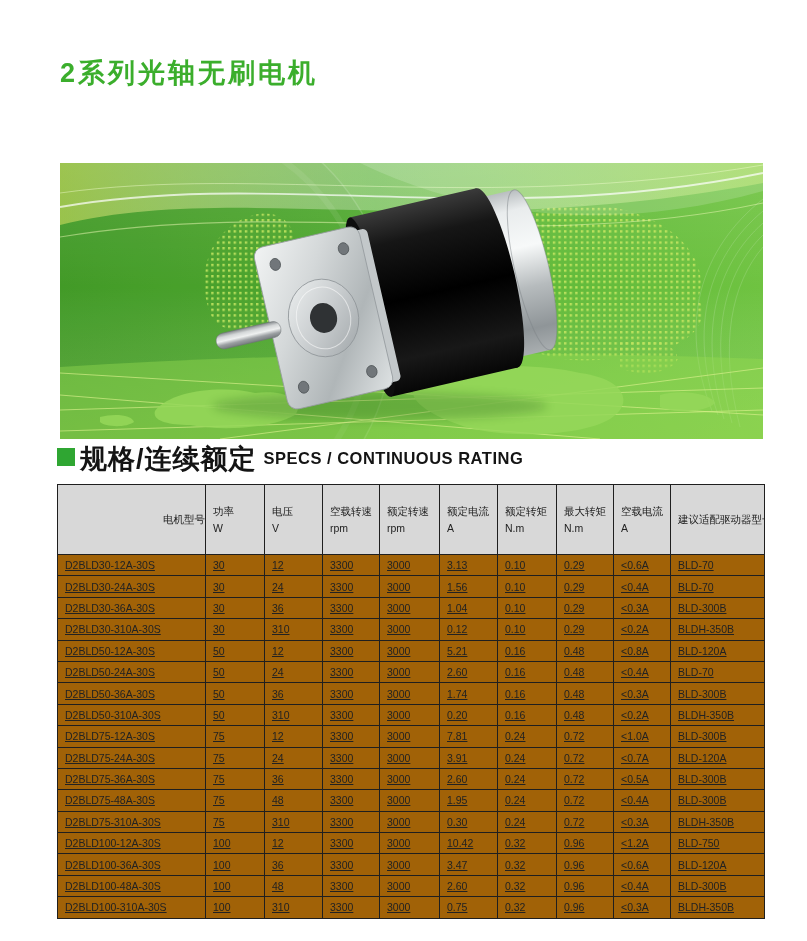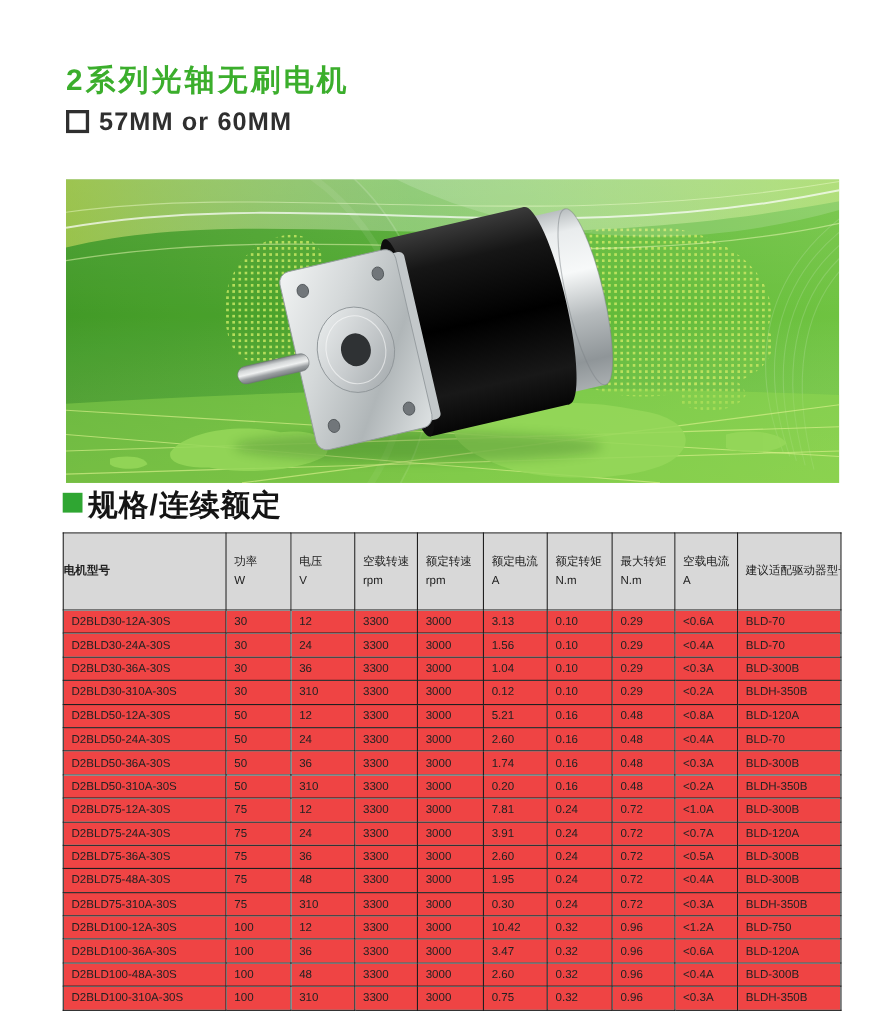--- a/index.html
+++ b/index.html
@@ -48,38 +48,34 @@
     font-size:10.5px;color:#222;
   }
   table.specs th,table.specs td{
     border:1.6px solid #1f1f1f;
     padding:0 0 0 7px;
     font-weight:normal;text-align:left;vertical-align:middle;
     overflow:hidden;white-space:nowrap;
   }
   table.specs thead tr{height:70px;}
   table.specs thead th{background:#d8d8d8;font-size:10.5px;line-height:1.55;}
-  table.specs thead th:first-child{text-align:left;padding-left:0;font-weight:bold;}
-  table.specs tbody tr{height:21.4px;background:#ef4444;}
+  table.specs thead th:first-child{text-align:right;padding-left:0;}
+  table.specs tbody tr{height:21.4px;background:#a16207;text-decoration:underline;}
   col.c0{width:148px;} col.c1{width:59px;} col.c2{width:58px;}
   col.c3{width:57px;}  col.c4{width:60px;} col.c5{width:58px;}
   col.c6{width:59px;}  col.c7{width:57px;} col.c8{width:57px;}
   col.c9{width:94px;}
 </style>
 </head>
 <body>
 
 <div class="page">
 
   <div class="title-block">
     <h1 class="title-zh">2系列光轴无刷电机</h1>
-    <div class="title-size">
-      <span class="sq-outline"></span>
-      <span>57MM or 60MM</span>
-    </div>
   </div>
 
   <div class="banner">
     <svg width="703" height="276" viewBox="0 0 703 276">
       <defs>
         <linearGradient id="bgG" x1="0" y1="0" x2="1" y2="0">
           <stop offset="0" stop-color="#46a029"></stop>
             <stop offset="0.3" stop-color="#51ab2f"></stop>
           <stop offset="0.62" stop-color="#5eb838"></stop>
             <stop offset="1" stop-color="#6fc341"></stop>
@@ -204,20 +200,21 @@
         <ellipse cx="-22" cy="0" rx="13.5" ry="15" fill="#2f3234"></ellipse>
 
         <rect x="-132" y="-8" width="66" height="16" rx="7.5" fill="url(#gShaft)" stroke="#6f7477" stroke-width="0.5"></rect>
       </g>
     </svg>
   </div>
 
   <div class="section-head">
     <span class="sq-green"></span>
     <span class="section-zh">规格/连续额定</span>
+    <span class="section-en">SPECS / CONTINUOUS RATING</span>
   </div>
 
   <table class="specs">
     <colgroup>
       <col class="c0">
         <col class="c1">
         <col class="c2">
         <col class="c3">
         <col class="c4">
       <col class="c5">

